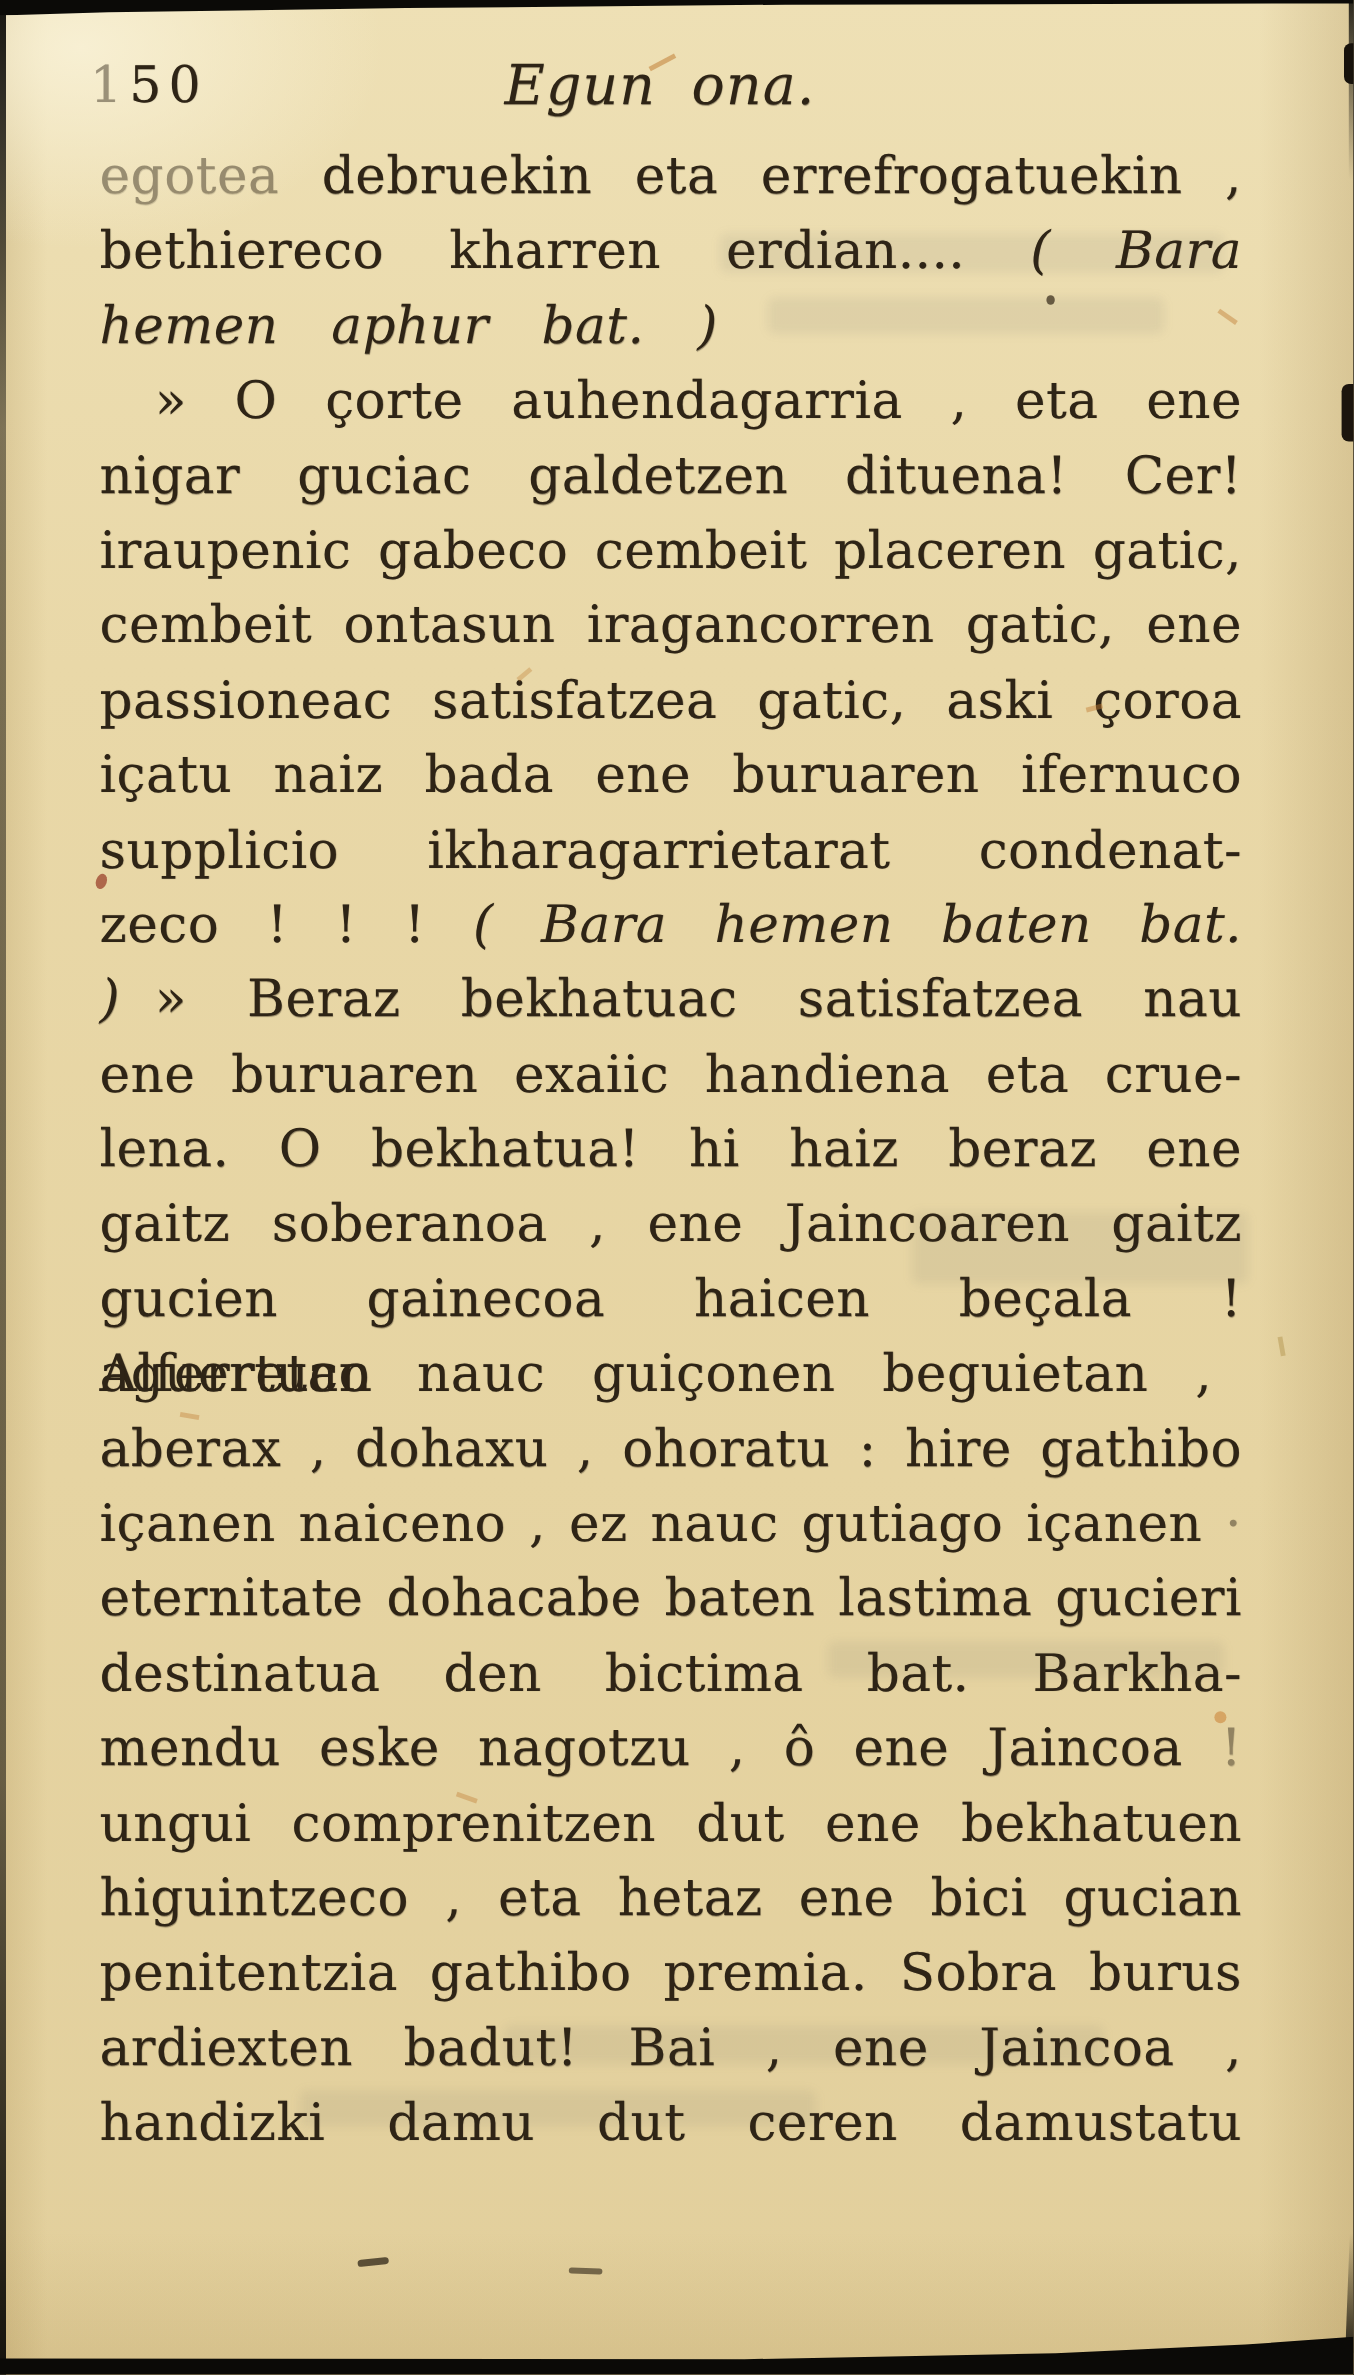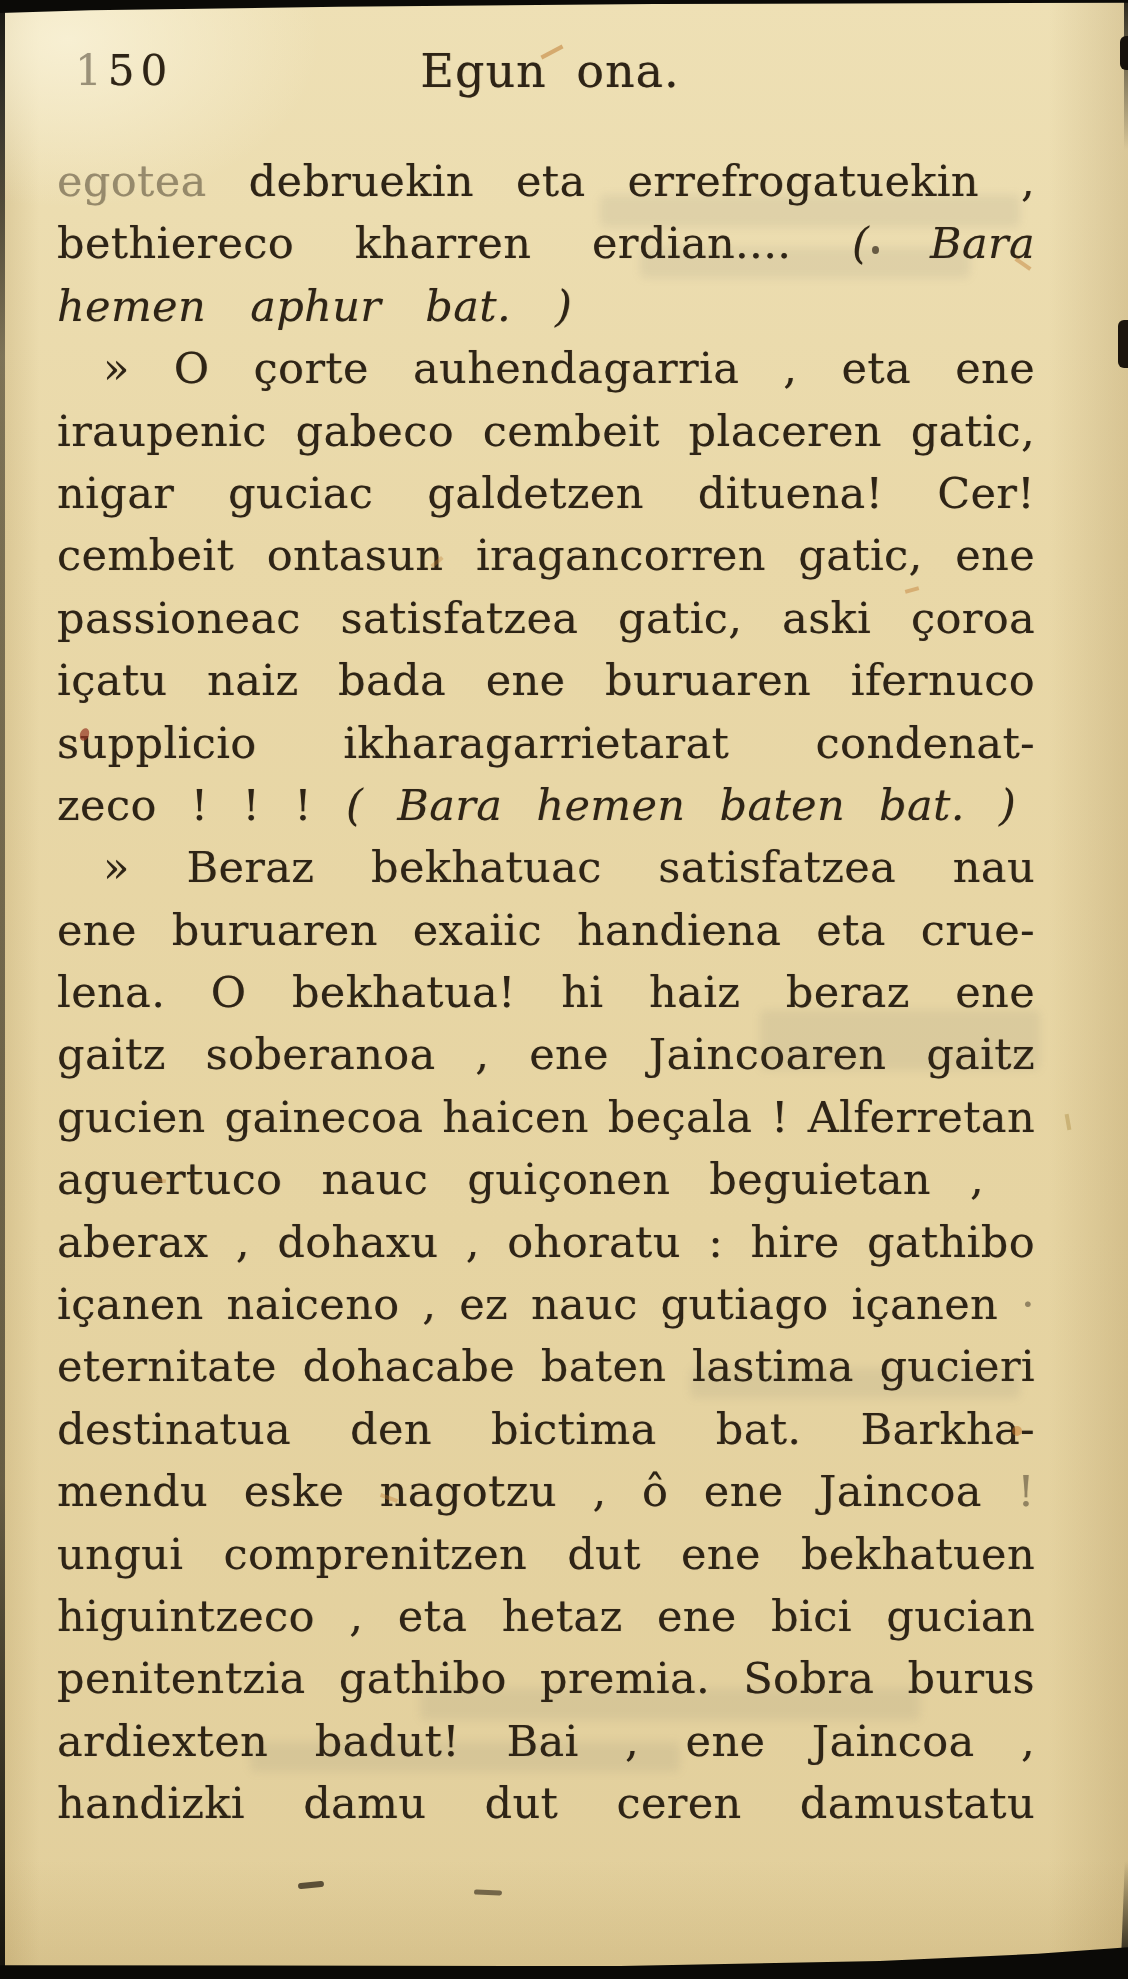--- a/index.html
+++ b/index.html
@@ -52,23 +52,23 @@
   .fb4{left:905px;top:588px;width:14px;height:4px;background:rgba(193,125,52,.45);transform:rotate(-15deg);}
   .fb5{left:380px;top:1496px;width:18px;height:4px;background:rgba(193,125,52,.4);transform:rotate(20deg);}
   .fb6{left:1060px;top:1120px;width:16px;height:4px;background:rgba(180,150,80,.5);transform:rotate(80deg);}
   .fb7{left:430px;top:560px;width:14px;height:4px;background:rgba(193,125,52,.35);transform:rotate(-40deg);}
   .fb8{left:1012px;top:1426px;width:10px;height:10px;border-radius:50%;background:rgba(200,120,40,.5);}
   
   .content{position:absolute;inset:0;color:#2e2416;}
   .pagehead{position:absolute;top:44px;left:65px;right:93px;height:64px;}
   .pagenum{position:absolute;left:10px;top:2px;font-size:42px;letter-spacing:6px;
     text-shadow:0.3px 0.4px 0.7px rgba(46,36,22,.5);}
-  .runtitle{display:block;text-align:center;font-size:46px;
+  .runtitle{display:block;text-align:center;font-style:italic;font-size:46px;
     word-spacing:14px;letter-spacing:1px;text-shadow:0.3px 0.4px 0.7px rgba(46,36,22,.5);}
-  .body{position:absolute;top:116px;left:57px;right:93px;margin-top:34px;}
+  .body{position:absolute;top:116px;left:83px;right:93px;}
   .line{
     height:62.4px;line-height:62.4px;font-size:43px;letter-spacing:.4px;
     text-align:justify;text-align-last:justify;
     text-shadow:0.3px 0.4px 0.7px rgba(46,36,22,.45);
   }
   .line:nth-child(3){text-align-last:left;word-spacing:30px;}
   .line:nth-child(11){text-align-last:left;word-spacing:20px;}
   .line:nth-child(17){text-align-last:left;word-spacing:25px;}
   .line:nth-child(28){text-align-last:left;word-spacing:36px;}
   .line:nth-child(4),.line:nth-child(12){padding-left:46px;}
@@ -91,22 +91,22 @@
   <div class="content">
     <header class="pagehead">
       <span class="pagenum"><span class="faded">1</span><span>50</span></span>
       <span class="runtitle">Egun ona.</span>
     </header>
     <div class="body">
         <div class="line"><span class="faded">egotea</span><span> debruekin eta errefrogatuekin ,</span></div>
         <div class="line"><span>bethiereco kharren erdian.... </span><span class="it">( Bara</span></div>
         <div class="line"><span class="it">hemen aphur bat. )</span></div>
         <div class="line"><span>» O çorte auhendagarria , eta ene</span></div>
+        <div class="line"><span>nigar guciac galdetzen dituena! Cer!</span></div>
         <div class="line"><span>iraupenic gabeco cembeit placeren gatic,</span></div>
-        <div class="line"><span>nigar guciac galdetzen dituena! Cer!</span></div>
         <div class="line"><span>cembeit ontasun iragancorren gatic, ene</span></div>
         <div class="line"><span>passioneac satisfatzea gatic, aski çoroa</span></div>
         <div class="line"><span>içatu naiz bada ene buruaren ifernuco</span></div>
         <div class="line"><span>supplicio ikharagarrietarat condenat-</span></div>
         <div class="line"><span>zeco ! ! ! </span><span class="it">( Bara hemen baten bat. )</span></div>
         <div class="line"><span>» Beraz bekhatuac satisfatzea nau</span></div>
         <div class="line"><span>ene buruaren exaiic handiena eta crue-</span></div>
         <div class="line"><span>lena. O bekhatua! hi haiz beraz ene</span></div>
         <div class="line"><span>gaitz soberanoa , ene Jaincoaren gaitz</span></div>
         <div class="line"><span>gucien gainecoa haicen beçala ! Alferretan</span></div>

